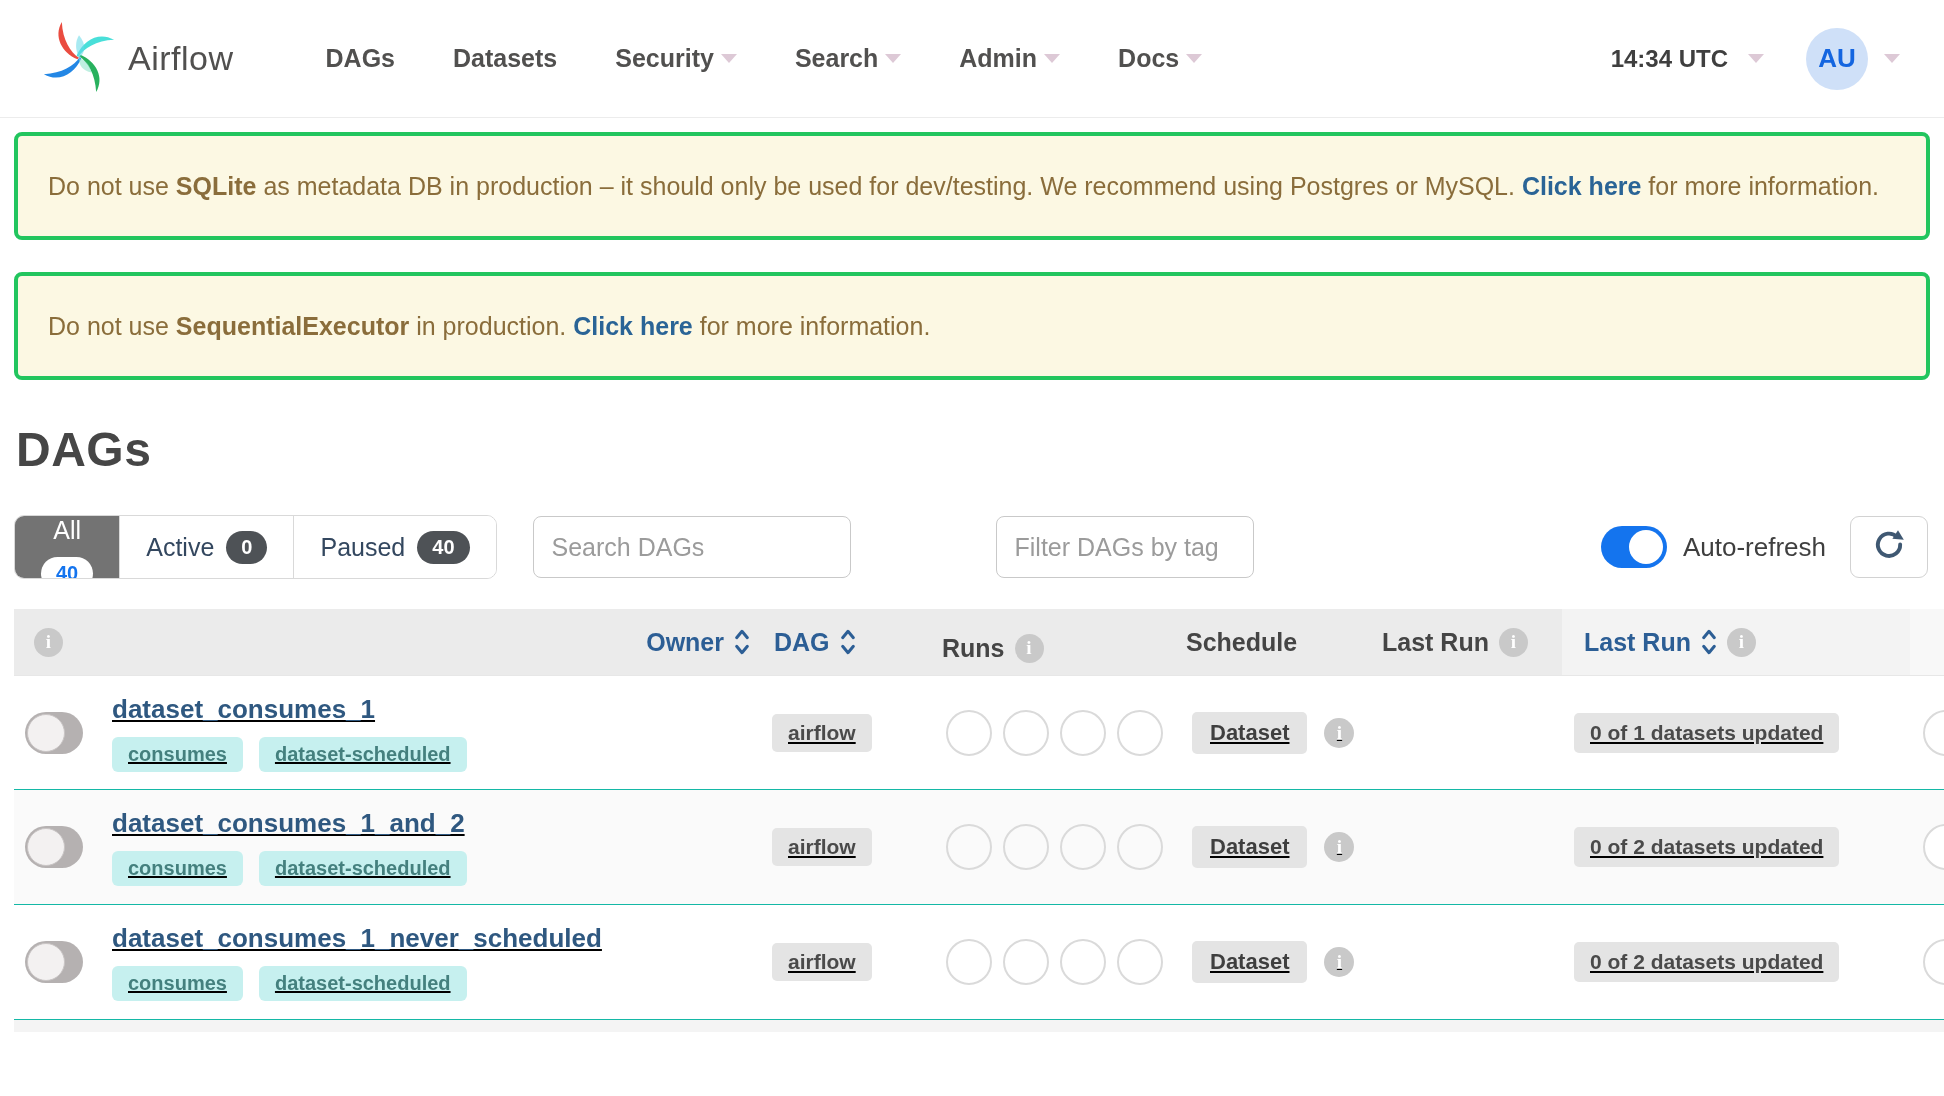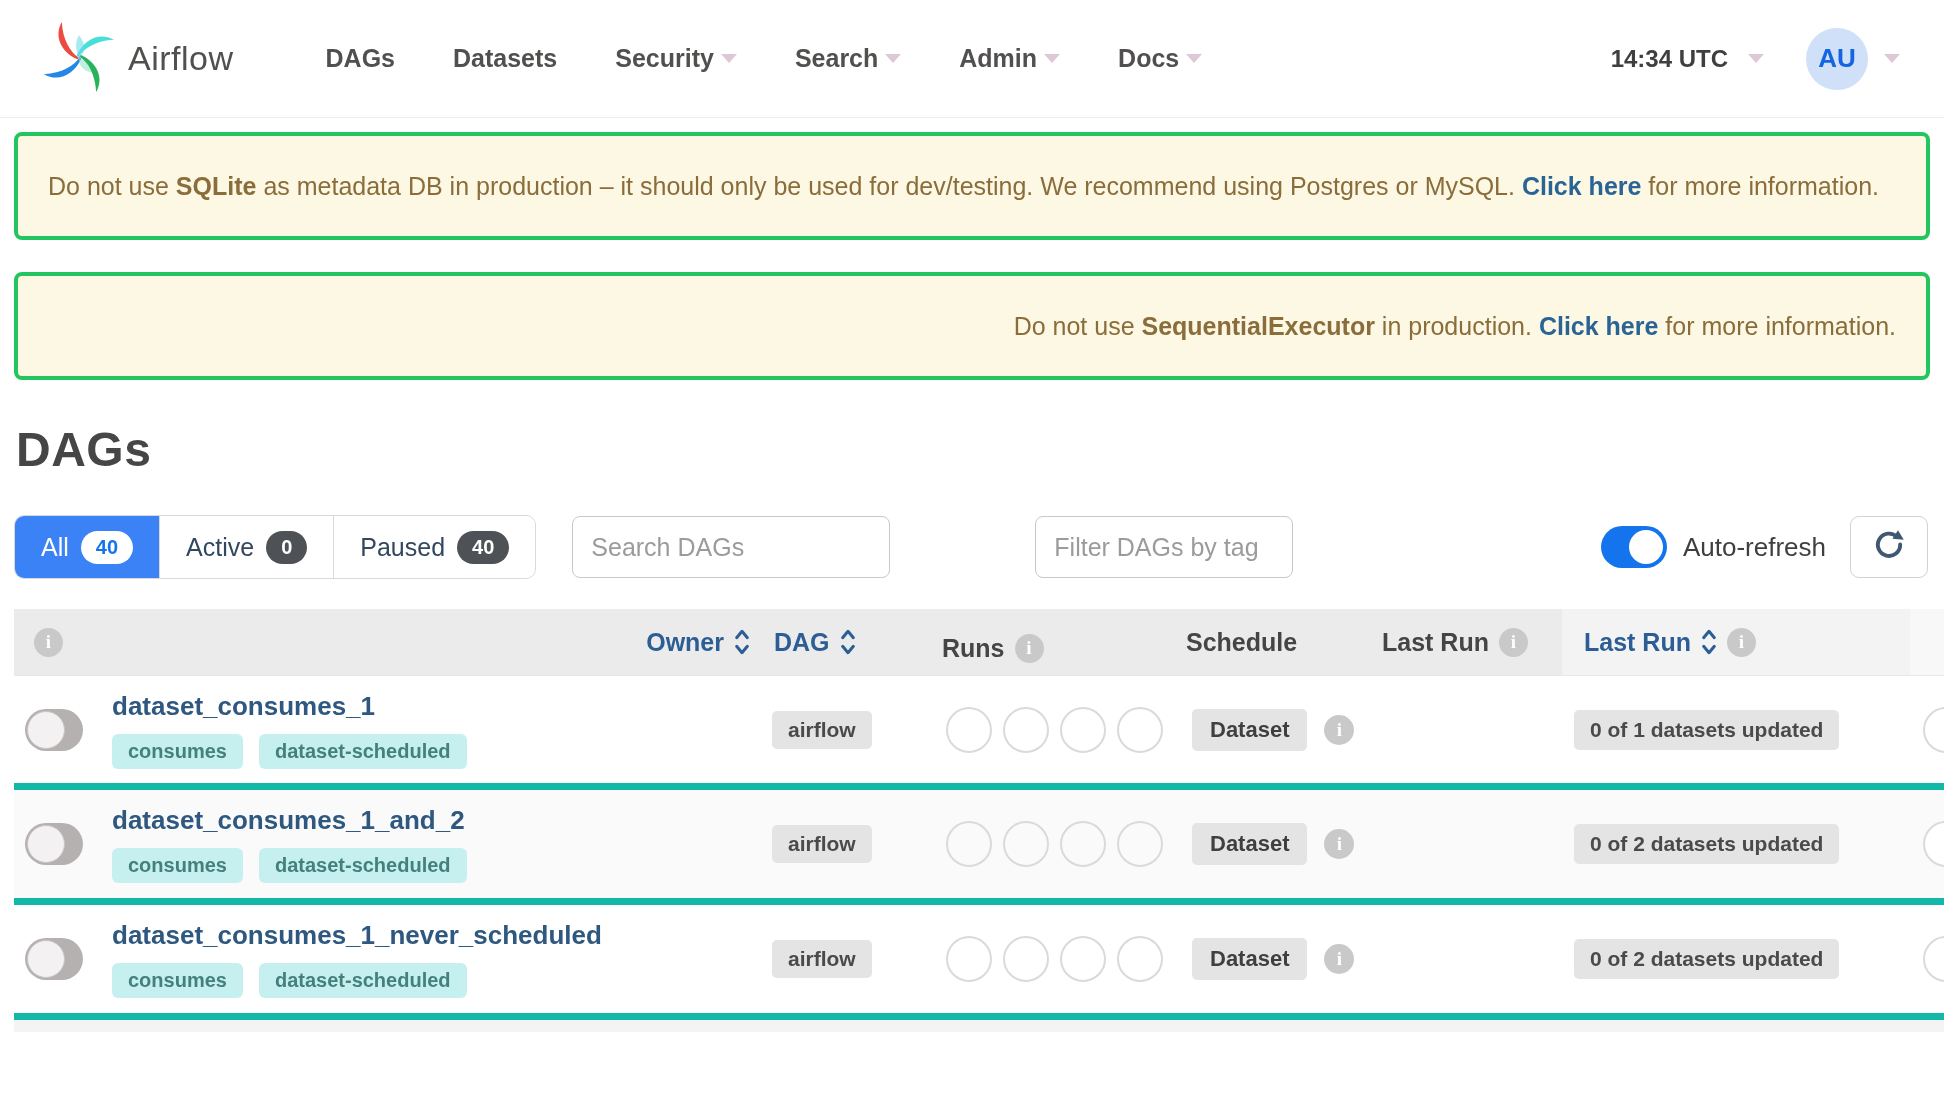--- a/index.html
+++ b/index.html
@@ -13,33 +13,33 @@
   .brand-name { font-size:34px; color:#51504f; letter-spacing:.5px; }
   .nav-items { display:flex; align-items:center; gap:58px; }
   .nav-item { font-size:25px; font-weight:700; color:#51504f; cursor:pointer; display:flex; align-items:center; gap:7px; }
   .caret { width:0; height:0; border-left:8px solid transparent; border-right:8px solid transparent; border-top:9px solid #ddc9d6; display:inline-block; }
   .nav-right { margin-left:auto; display:flex; align-items:center; gap:16px; }
   .clock { font-size:24px; font-weight:700; color:#3f3f3f; margin-right:4px; }
   .avatar { width:62px; height:62px; border-radius:50%; background:#cfe0f8; color:#1465e0; font-weight:700; font-size:26px; display:flex; align-items:center; justify-content:center; margin-left:26px; }
 
   
   .banner { margin:14px 14px 0 14px; background:#fcf8e3; border:4px solid #22c55e; border-radius:8px; padding:30px 30px; font-size:25px; line-height:1.6; color:#8a6d3b; }
-  .banner + .banner { margin-top:32px;text-align:right; }
+  .banner + .banner { margin-top:32px; }
   .banner b { font-weight:700; }
   .banner .blink { color:#2a6496; font-weight:700; cursor:pointer; }
 
   
   .page-title { font-size:48px; font-weight:700; color:#464646; margin:42px 0 0 16px; letter-spacing:.5px; }
 
   
   .filterbar { display:flex; align-items:center; margin:38px 16px 0 14px; }
   .tab-group { display:flex; border:1px solid #d9d9d9; border-radius:10px; overflow:hidden; background:#fff; }
   .tab { display:flex; align-items:center; gap:12px; padding:0 26px; height:62px; font-size:25px; color:#33475f; cursor:pointer; background:#fff; border-right:1px solid #d9d9d9; }
   .tab:last-child { border-right:none; }
-  .tab.active { background:#3b82f6; color:#fff; }
+  .tab.active { background:#737373; color:#fff;flex-direction:column; }
   .tab-count { border-radius:999px; padding:5px 15px; font-size:20px; font-weight:700; background:#4e5256; color:#fff; }
   .tab.active .tab-count { background:#fff; color:#1474ee; }
   .filter-input { height:62px; border:1px solid #c9c9c9; border-radius:8px; font-size:25px; padding:0 18px; color:#444; outline:none; font-family:"Liberation Sans", sans-serif; }
   .filter-input::placeholder { color:#9b9b9b; }
   .input-tags { width:258px; margin-left:145px; }
   .input-search { width:318px; margin-left:36px; }
   .refresh-group { margin-left:auto; display:flex; align-items:center; gap:16px; }
   .switch { width:66px; height:42px; border-radius:21px; background:#1474ee; position:relative; cursor:pointer; }
   .switch .knob { position:absolute; right:4px; top:4px; width:34px; height:34px; border-radius:50%; background:#fff; }
   .auto-refresh-label { font-size:26px; color:#3f3f3f; }
@@ -50,21 +50,21 @@
   .tgrid { display:grid; grid-template-columns:80px 662px 180px 250px 196px 180px 348px 1fr; align-items:center; }
   .thead { background:#ebebeb; height:66px; }
   .th { display:flex; align-items:center; gap:10px; font-size:25px; font-weight:700; color:#454545; height:100%; }
   .th.sortable { color:#2c5e95; cursor:pointer; }
   .th-first { justify-content:flex-start; padding-left:20px; }
   .th-dag { padding-left:18px; }
   .th-owner { justify-content:flex-end; padding-right:6px; }
   .th-runs { padding-left:6px;margin-top:12px; }
   .th-next { background:#f3f3f3; height:100%; padding-left:22px; }
   .th-overflow { background:#f8f8f8; height:100%; }
-  .row { height:115px; border-bottom:7px solid #14b8a6; background:#fff; position:relative; }
+  .row { height:115px; border-bottom:1px solid #14b8a6; background:#fff; position:relative;text-decoration:underline; }
   .row.alt { background:#fafafa; }
   .row-first-border { border-top:1px solid #e7e7e7; }
   .cell { display:flex; align-items:center; height:100%; }
   .cell-toggle { justify-content:center; }
   .pause-toggle { width:58px; height:42px; border-radius:21px; background:#b5b1b1; position:relative; cursor:pointer; }
   .pause-toggle .knob { position:absolute; left:2px; top:2px; width:38px; height:38px; border-radius:50%; background:#f3f1f1; border:1px solid #c9c5c5; }
   .cell-dag { flex-direction:column; align-items:flex-start; justify-content:center; gap:12px; padding-left:18px; }
   .dag-link { font-size:26px; font-weight:700; color:#2f5880; cursor:pointer; }
   .tag-row { display:flex; gap:16px; }
   .tag { background:#c6f0ef; color:#44807e; font-size:20px; font-weight:700; padding:6px 16px; border-radius:6px; cursor:pointer; }

